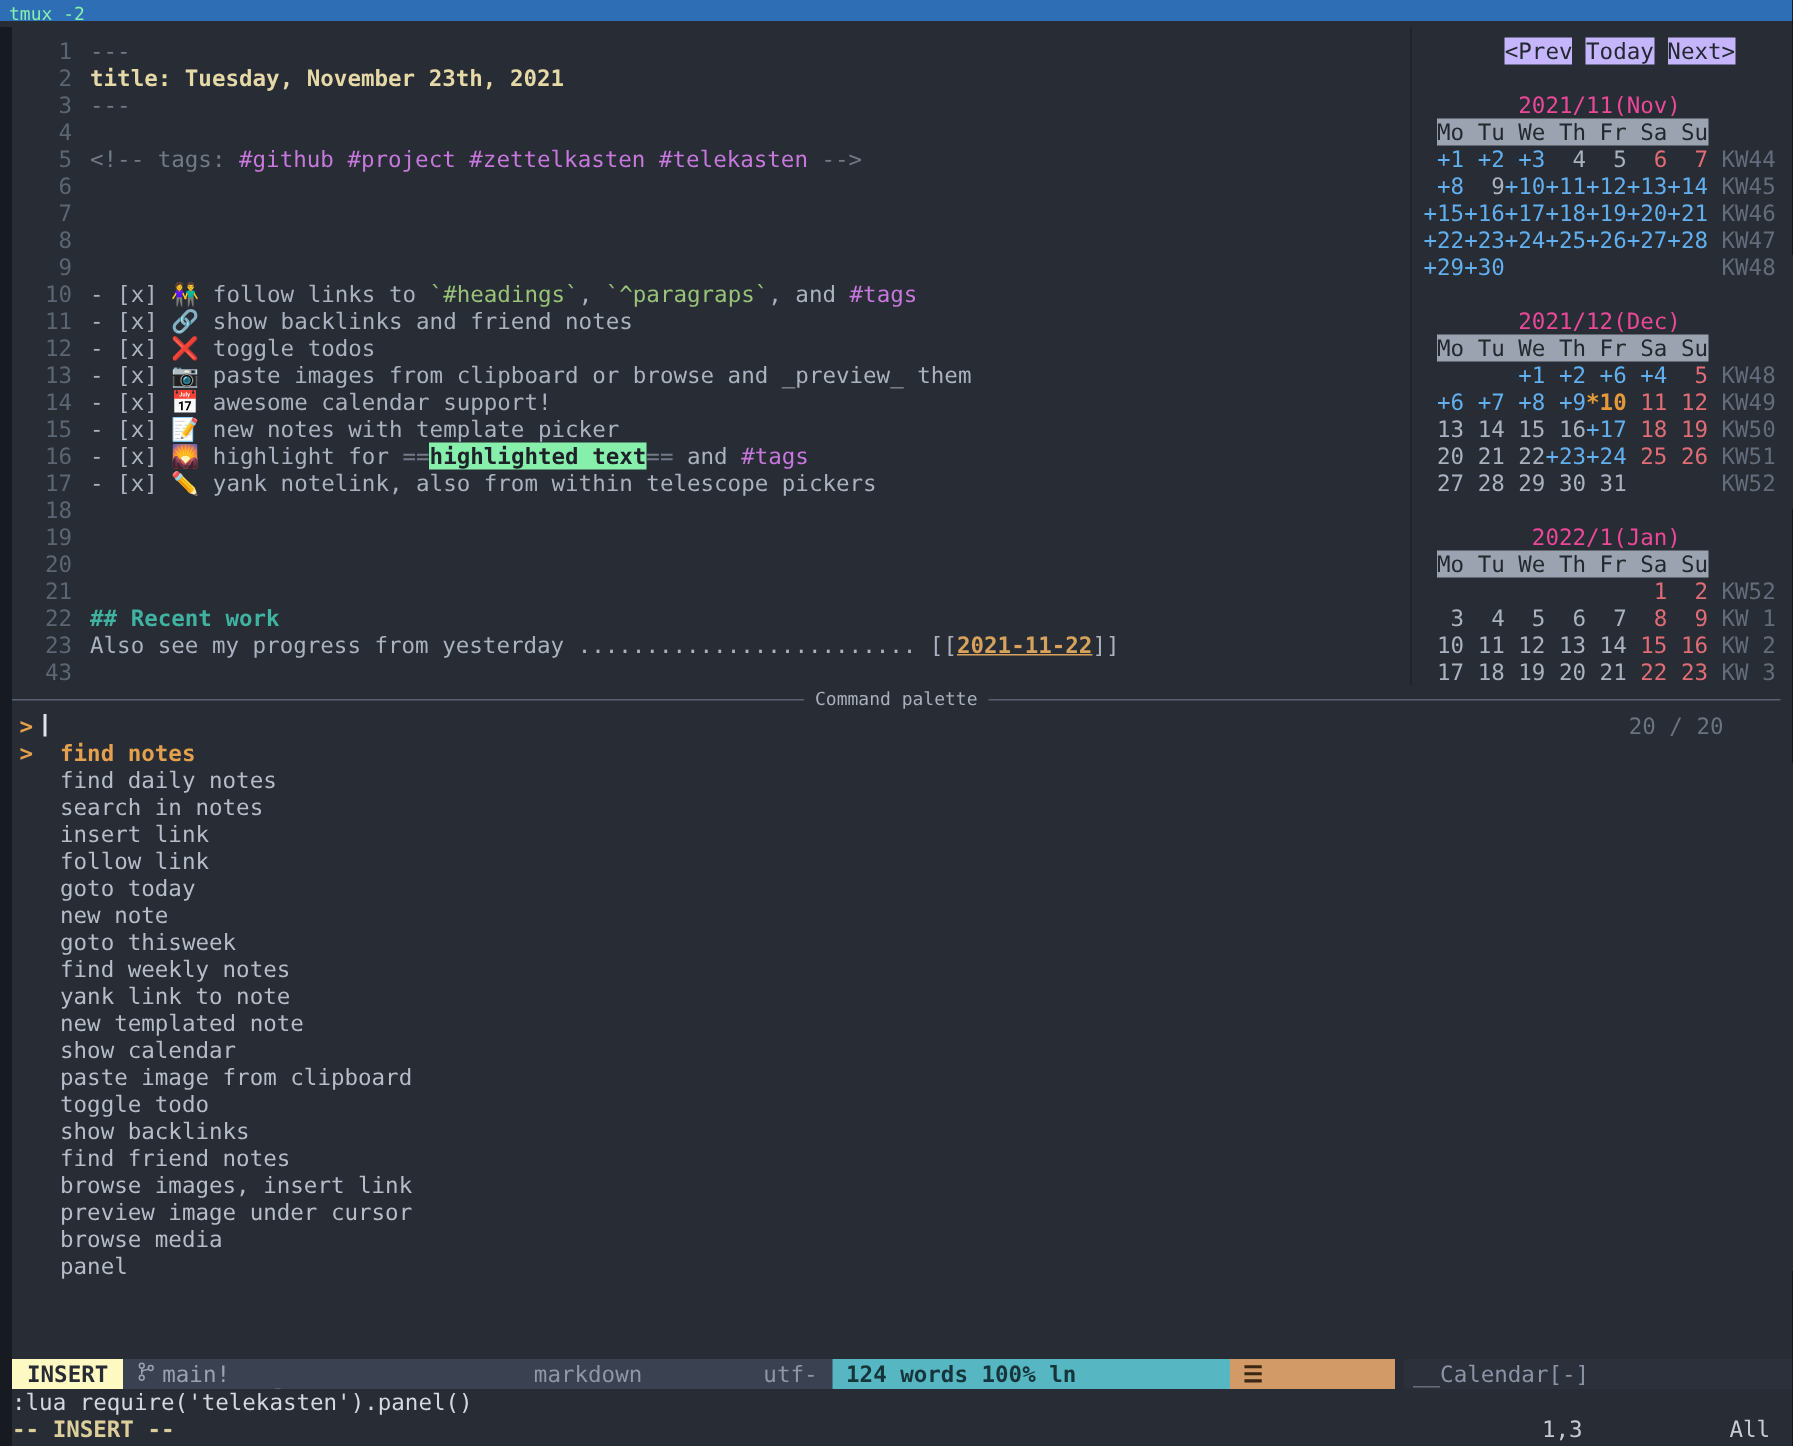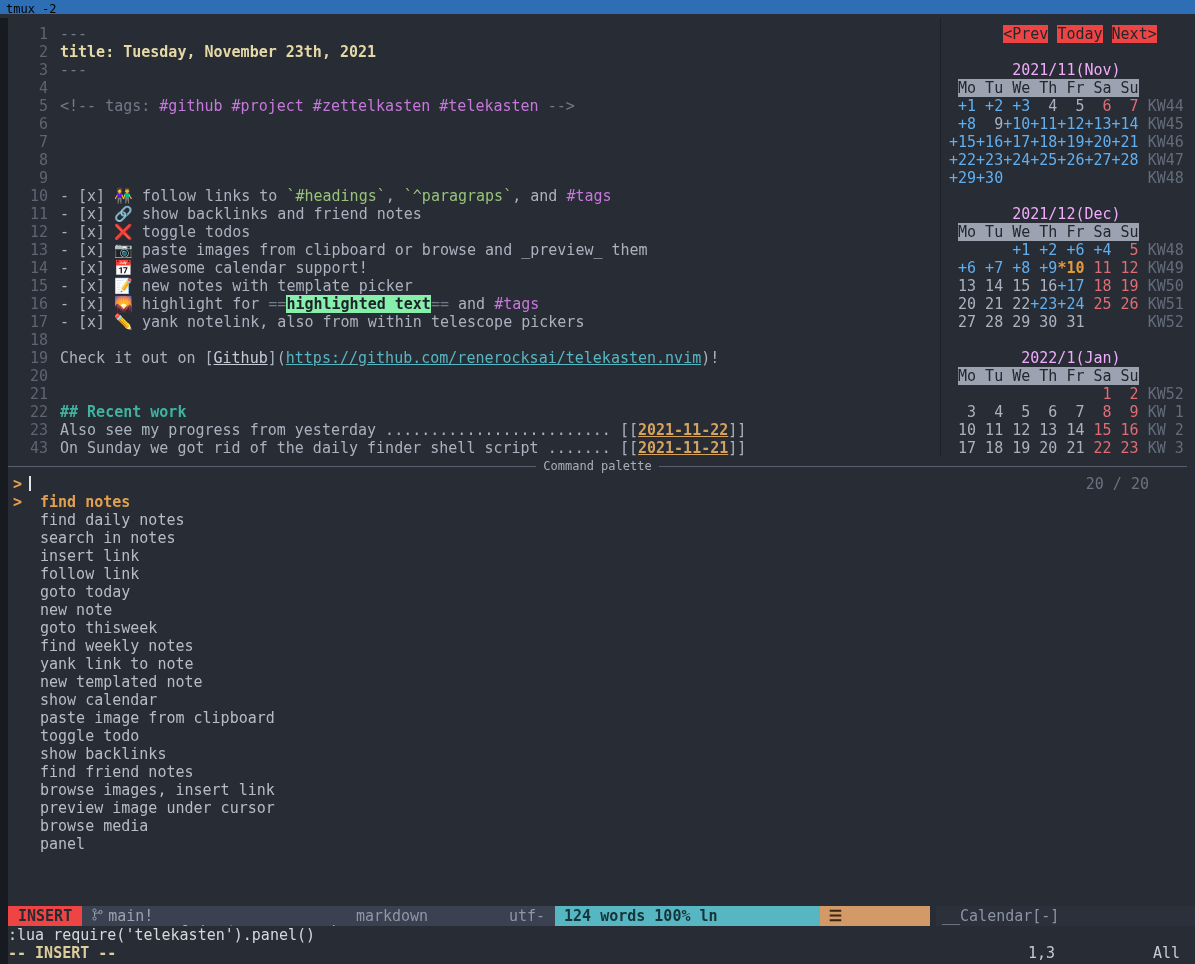--- a/index.html
+++ b/index.html
@@ -1,21 +1,21 @@
 <!DOCTYPE html>
 <html><head>
 <meta charset="utf-8">
 <style>
   * { margin:0; padding:0; box-sizing:border-box; }
   html,body { background:#000; }
   body { width:1195px; height:964px; font-family:"DejaVu Sans Mono", monospace; }
   .screen { position:relative; width:1195px; height:964px; overflow:hidden; background:#282c34; }
 
   .tmux-bar { position:absolute; top:0; left:0; right:0; height:14px; background:#2e6eb5;
-              color:#000000; font-size:12px; line-height:18px; padding-left:6px; }
+              color:#86efac; font-size:12px; line-height:18px; padding-left:6px; }
 
   .term { position:absolute; top:18px; left:0; right:0; bottom:0; background:#282c34;
           font-size:15px; line-height:18px; color:#abb2bf; }
   .left-strip { position:absolute; left:0; top:0; width:8px; height:946px; background:#171a20; }
 
   
   .editor { position:absolute; left:8px; top:7px; width:926px; }
   .ed-row { height:18px; display:flex; white-space:pre; }
   .gutter { width:40px; text-align:right; color:#5c6673; flex:none; }
   .ed-text { margin-left:12px; white-space:pre; }
@@ -35,45 +35,45 @@
   .c-hl { background:#86efac; color:#1e2228; font-weight:bold; }
   .c-emoji { color:#abb2bf; }
 
   
   .vsep { position:absolute; left:940px; top:0; width:1px; height:439px; background:#1d2128; }
   .calendar { position:absolute; left:949px; top:7px; width:242px; }
   .cal-row { height:18px; white-space:pre; }
   .c-entry { color:#61afef; }
   .c-weekend { color:#e06c75; }
   .c-today { color:#e59a3a; font-weight:bold; }
-  .c-caltitle { color:#f0abfc;margin-top:44px; }
+  .c-caltitle { color:#ec4899;margin-top:44px; }
   .c-kw { color:#636c7a; }
   .c-hdr { background:#9ba3b0; color:#23272e; }
-  .c-btn { background:#ef4444; color:#23272e;text-align:center; }
+  .c-btn { background:#c4b5fd; color:#23272e;text-align:center; }
 
   
   .palette { position:absolute; left:0; top:439px; right:0; }
   .pal-sep { height:18px; display:flex; align-items:center; margin:0 8px; color:#a9b0bc; font-size:12px; }
   .pal-sep::before, .pal-sep::after { content:""; flex:1; border-top:1px solid #596070; }
   .pal-sep-label { padding:0 7px; }
   .pal-prompt { height:18px; position:relative; padding-left:13px; line-height:18px; }
   .prompt-caret { color:#e3a04f; font-weight:bold; }
   .cursor { display:inline-block; width:2px; height:15px; background:#dfe4ec; vertical-align:-2px; margin-left:7px; }
   .pal-counter { position:absolute; right:46px; top:0; color:#6b7380; }
   .pal-item { height:18px; position:relative; padding-left:40px; color:#b6bdc9; line-height:18px; }
   .pal-item.selected .pal-label { color:#e3a04f; font-weight:bold; }
   .pal-caret { position:absolute; left:13px; color:#e3a04f; font-weight:bold; }
 
   
   .statusline { position:absolute; left:0; top:888px; right:0; height:20px; display:flex; padding-left:8px; }
   .sl-main { flex:1; display:flex; align-items:stretch; background:#3a4150; overflow:hidden; }
   .sl-left, .sl-right { display:flex; align-items:stretch; }
   .sl-spacer { flex:1; }
   .sl-main span { line-height:20px; }
-  .sl-mode { background:#ef4444; color:#272c34; font-weight:bold; padding:0 10px; }
+  .sl-mode { background:#fef9c3; color:#272c34; font-weight:bold; padding:0 10px; }
   .sl-branch { padding:0 10px; color:#9aa2b0; display:flex; align-items:center; gap:5px; }
   .sl-file { padding:16px 10px; color:#aab1bd; }
   .sl-x { padding:0 10px; color:#8f97a5;text-align:right; }
   .sl-teal { background:#56b6c2; color:#17343a; font-weight:bold; padding:0 9px; }
   .sl-orange { background:#d19a66; color:#3a2713; font-weight:bold; padding:0 9px; }
   .sl-cal { width:259px; margin-left:6px; background:#2b303a; color:#8b93a5; padding-left:6px; line-height:20px; }
 
   .cmdline { position:absolute; left:0; top:908px; right:0; height:18px; padding-left:8px; color:#d4d9e0; line-height:18px; }
   .modeline { position:absolute; left:0; top:926px; right:0; height:18px; padding-left:8px; line-height:18px; }
   .mode-text { color:#ddcf9b; font-weight:bold; }
@@ -103,26 +103,26 @@
           <div class="ed-row"><span class="gutter">9</span><span class="ed-text"></span></div>
           <div class="ed-row"><span class="gutter">10</span><span class="ed-text"><span class="c-fg">- [x] </span><span class="c-emoji">👫</span><span class="c-fg"> follow links to </span><span class="c-code">`#headings`</span><span class="c-fg">, </span><span class="c-code">`^paragraps`</span><span class="c-fg">, and </span><span class="c-tag">#tags</span></span></div>
           <div class="ed-row"><span class="gutter">11</span><span class="ed-text"><span class="c-fg">- [x] </span><span class="c-emoji">🔗</span><span class="c-fg"> show backlinks and friend notes</span></span></div>
           <div class="ed-row"><span class="gutter">12</span><span class="ed-text"><span class="c-fg">- [x] </span><span class="c-emoji">❌</span><span class="c-fg"> toggle todos</span></span></div>
           <div class="ed-row"><span class="gutter">13</span><span class="ed-text"><span class="c-fg">- [x] </span><span class="c-emoji">📷</span><span class="c-fg"> paste images from clipboard or browse and _preview_ them</span></span></div>
           <div class="ed-row"><span class="gutter">14</span><span class="ed-text"><span class="c-fg">- [x] </span><span class="c-emoji">📅</span><span class="c-fg"> awesome calendar support!</span></span></div>
           <div class="ed-row"><span class="gutter">15</span><span class="ed-text"><span class="c-fg">- [x] </span><span class="c-emoji">📝</span><span class="c-fg"> new notes with template picker</span></span></div>
           <div class="ed-row"><span class="gutter">16</span><span class="ed-text"><span class="c-fg">- [x] </span><span class="c-emoji">🌄</span><span class="c-fg"> highlight for </span><span class="c-comment">==</span><span class="c-hl">highlighted text</span><span class="c-comment">==</span><span class="c-fg"> and </span><span class="c-tag">#tags</span></span></div>
           <div class="ed-row"><span class="gutter">17</span><span class="ed-text"><span class="c-fg">- [x] </span><span class="c-emoji">✏️</span><span class="c-fg"> yank notelink, also from within telescope pickers</span></span></div>
           <div class="ed-row"><span class="gutter">18</span><span class="ed-text"></span></div>
-          <div class="ed-row"><span class="gutter">19</span><span class="ed-text"><span class="c-fg">Check it out on [</span><span class="c-link">Github</span><span class="c-fg">](</span><span class="c-url">https://github.com/renerocksai/telekasten.nvim</span><span class="c-fg">)!</span></span></div>
+          <div class="ed-row"><span class="gutter">19</span></div>
           <div class="ed-row"><span class="gutter">20</span><span class="ed-text"></span></div>
           <div class="ed-row"><span class="gutter">21</span><span class="ed-text"></span></div>
           <div class="ed-row"><span class="gutter">22</span><span class="ed-text"><span class="c-heading">## Recent work</span></span></div>
           <div class="ed-row"><span class="gutter">23</span><span class="ed-text"><span class="c-fg">Also see my progress from yesterday ......................... [[</span><span class="c-wikidate">2021-11-22</span><span class="c-fg">]]</span></span></div>
-          <div class="ed-row"><span class="gutter">43</span><span class="ed-text"><span class="c-fg">On Sunday we got rid of the daily finder shell script ....... [[</span><span class="c-wikidate">2021-11-21</span><span class="c-fg">]]</span></span></div>
+          <div class="ed-row"><span class="gutter">43</span></div>
         </div>
     </div>
 
     <div class="vsep"></div>
 
     <div class="calendar">
         <div class="cal-row"><span class="c-plain">      </span><span class="c-btn">&lt;Prev</span><span class="c-plain"> </span><span class="c-btn">Today</span><span class="c-plain"> </span><span class="c-btn">Next&gt;</span></div>
         <div class="cal-row"></div>
         <div class="cal-row"><span class="c-caltitle">       2021/11(Nov)</span></div>
         <div class="cal-row"><span class="c-plain"> </span><span class="c-hdr">Mo Tu We Th Fr Sa Su</span></div>

